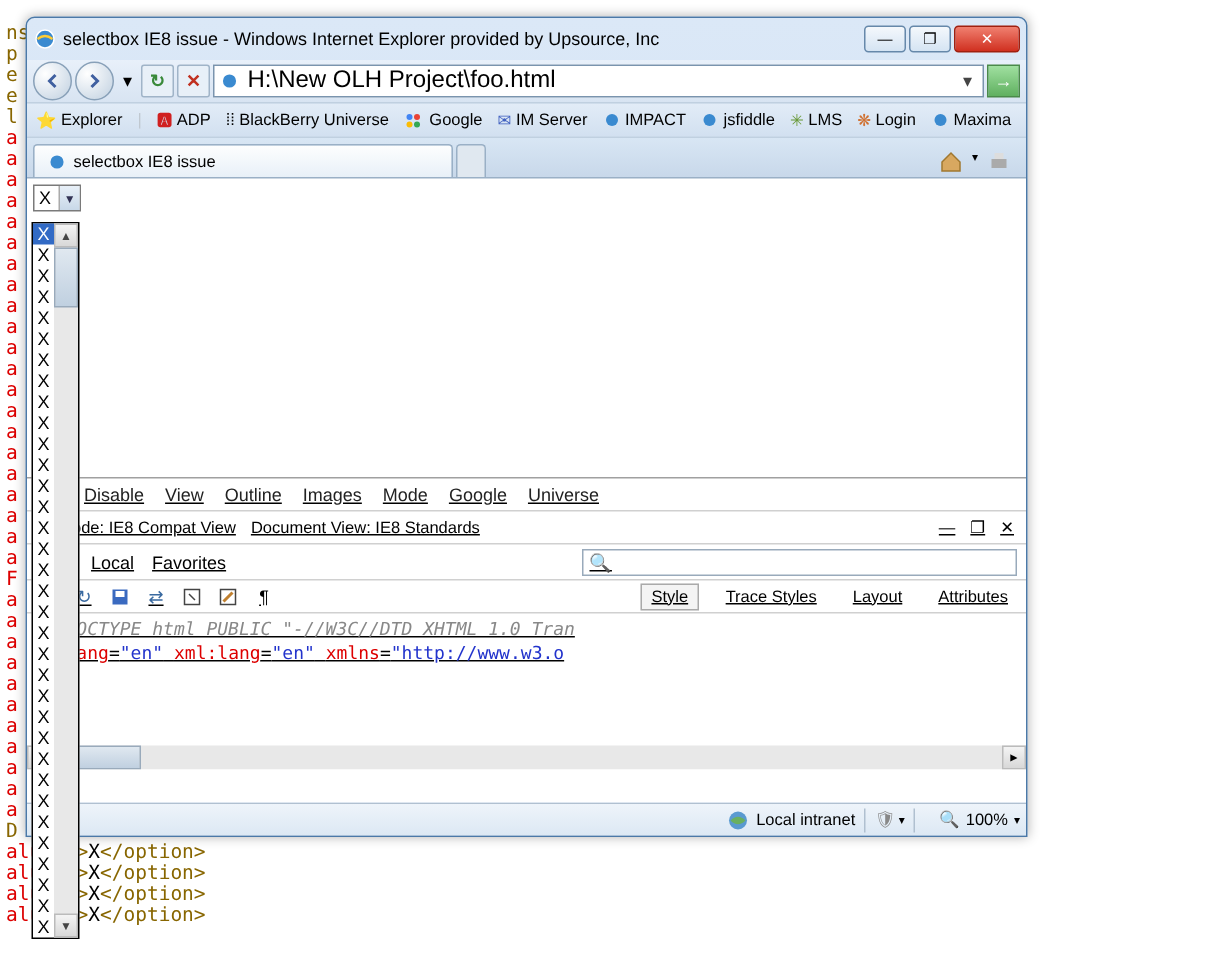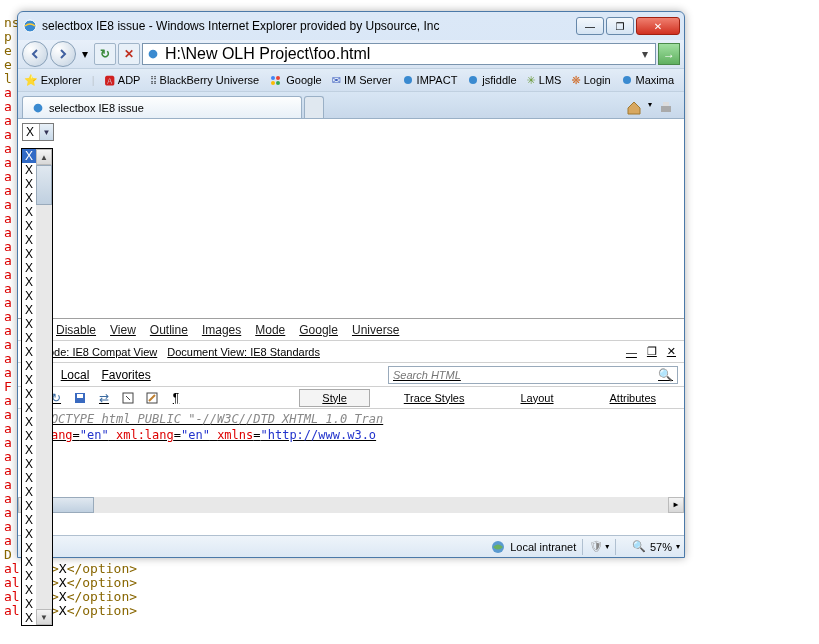--- a/index.html
+++ b/index.html
@@ -45,21 +45,21 @@
 .devtools { position: absolute; left: 0; right: 0; bottom: 22px; height: 195px; background: #fff; border-top: 1px solid #a0a0a0; display: flex; flex-direction: column; font-size: 12px; text-decoration: underline; }
 .dev-menu { height: 22px; display: flex; align-items: center; gap: 14px; padding: 0 8px; border-bottom: 1px solid #d0d0d0; color: #222; }
 .dev-mode { height: 22px; display: flex; align-items: center; gap: 10px; padding: 0 8px; border-bottom: 1px solid #d0d0d0; font-size: 11px; }
 .dev-mode .right { margin-left: auto; display: flex; gap: 10px; align-items: center; }
 .dev-tabs { height: 24px; display: flex; align-items: center; padding: 0 6px; gap: 12px; border-bottom: 1px solid #d0d0d0; }
 .dev-search { margin-left: auto; width: 290px; height: 18px; border: 1px solid #9ab; background: #fff; display: flex; align-items: center; padding: 0 4px; }
 .dev-search input { flex: 1; border: none; outline: none; font-size: 11px; color: #888; font-style: italic; }
 .dev-toolbar { height: 22px; display: flex; align-items: center; padding: 0 6px; gap: 8px; border-bottom: 1px solid #d0d0d0; }
 .dev-toolbar .icon { width: 16px; height: 16px; display: flex; align-items: center; justify-content: center; }
 .dev-right-tabs { margin-left: auto; display: flex; gap: 12px; font-size: 11px; align-items: center; }
-.dev-right-tabs .rtab { padding: 2px 22px; }
+.dev-right-tabs .rtab { padding: 2px 6px; }
 .dev-right-tabs .rtab.active { border: 1px solid #aaa; background: #f4f4f4; }
 .dev-body { flex: 1; display: flex; overflow: hidden; }
 .dev-code { flex: 1; padding: 2px 4px; font-family: Consolas, monospace; font-size: 12px; line-height: 16px; overflow: hidden; position: relative; }
 .dev-code .gray { color: #888; font-style: italic; }
 .dev-code .tag { color: #a31515; }
 .dev-code .attr { color: #dd0000; }
 .dev-code .val { color: #2233cc; }
 .dev-hscroll { position: absolute; bottom: 0; left: 0; right: 0; height: 16px; background: #e8e8e8; display: flex; }
 .dev-hscroll .btn { width: 16px; background: linear-gradient(#f4f4f4,#d8d8d8); border: 1px solid #bbb; display: flex; align-items: center; justify-content: center; font-size: 8px; }
 .dev-hscroll .thumb { width: 60px; background: linear-gradient(#e0e8f0,#c0d0e0); border: 1px solid #9ab; }
@@ -287,21 +287,20 @@
           <span>—</span>
           <span>❐</span>
           <span>✕</span>
         </div>
       </div>
       <div class="dev-tabs">
         <span>CSS</span>
         <span>Local</span>
         <span>Favorites</span>
         <div class="dev-search">
-          <input type="text" placeholder="Search HTML" style="">
           <span style="color:#3a6aa0">🔍</span>
         </div>
       </div>
       <div class="dev-toolbar">
         <span class="icon">
             <svg width="14" height="14" viewBox="0 0 14 14">
               <path d="M2 2 L2 11 L5 8 L7 12 L9 11 L7 7 L11 7 Z" fill="#444"></path>
             </svg>
           </span>
         <span class="icon" style="color:#3a6aa0">↻</span>
@@ -357,21 +356,21 @@
           </svg>
         </span>
       <span>Local intranet</span>
     </div>
     <div class="sep"></div>
     <span style="color:#888">🛡</span>
     <span style="font-size:8px;margin-left:2px">▾</span>
     <div class="sep"></div>
     <div class="zoom">
       <span style="color:#3a6aa0">🔍</span>
-      <span>57%</span>
+      <span>100%</span>
       <span style="font-size:8px">▾</span>
     </div>
   </div>
 </div>
 
 <div class="dropdown-list">
   <div class="dropdown-inner" id="dd-inner">
       <div class="dropdown-item sel">X</div>
       <div class="dropdown-item">X</div>
       <div class="dropdown-item">X</div>

